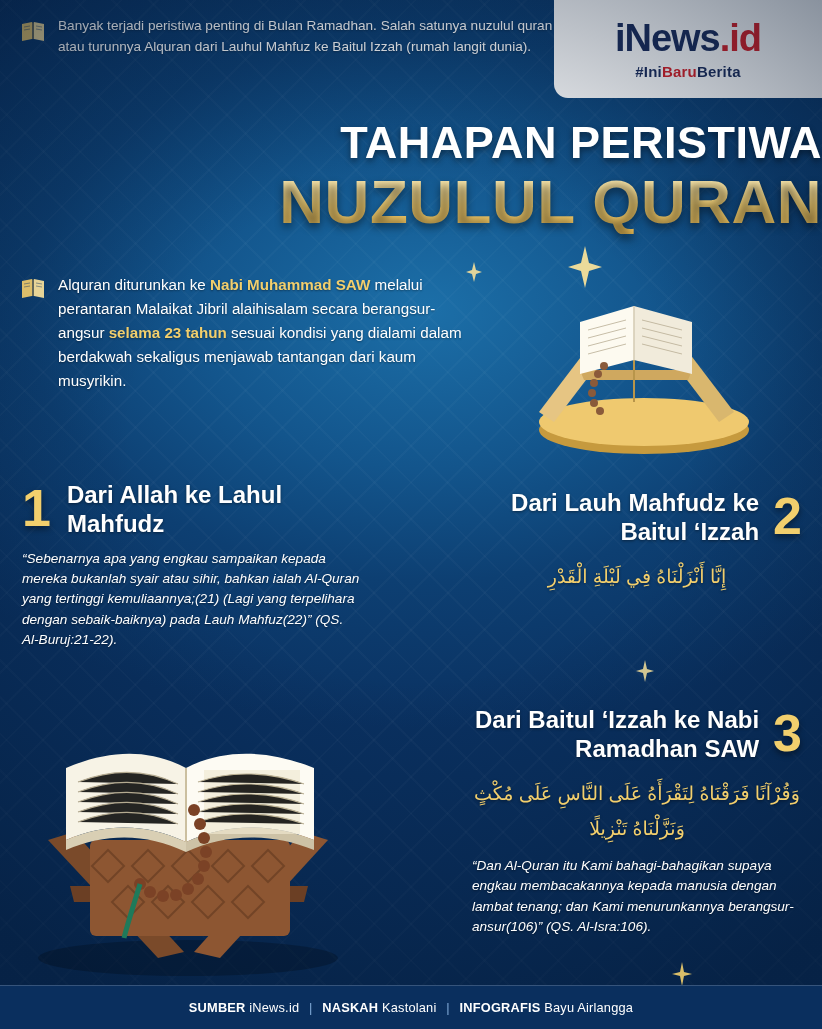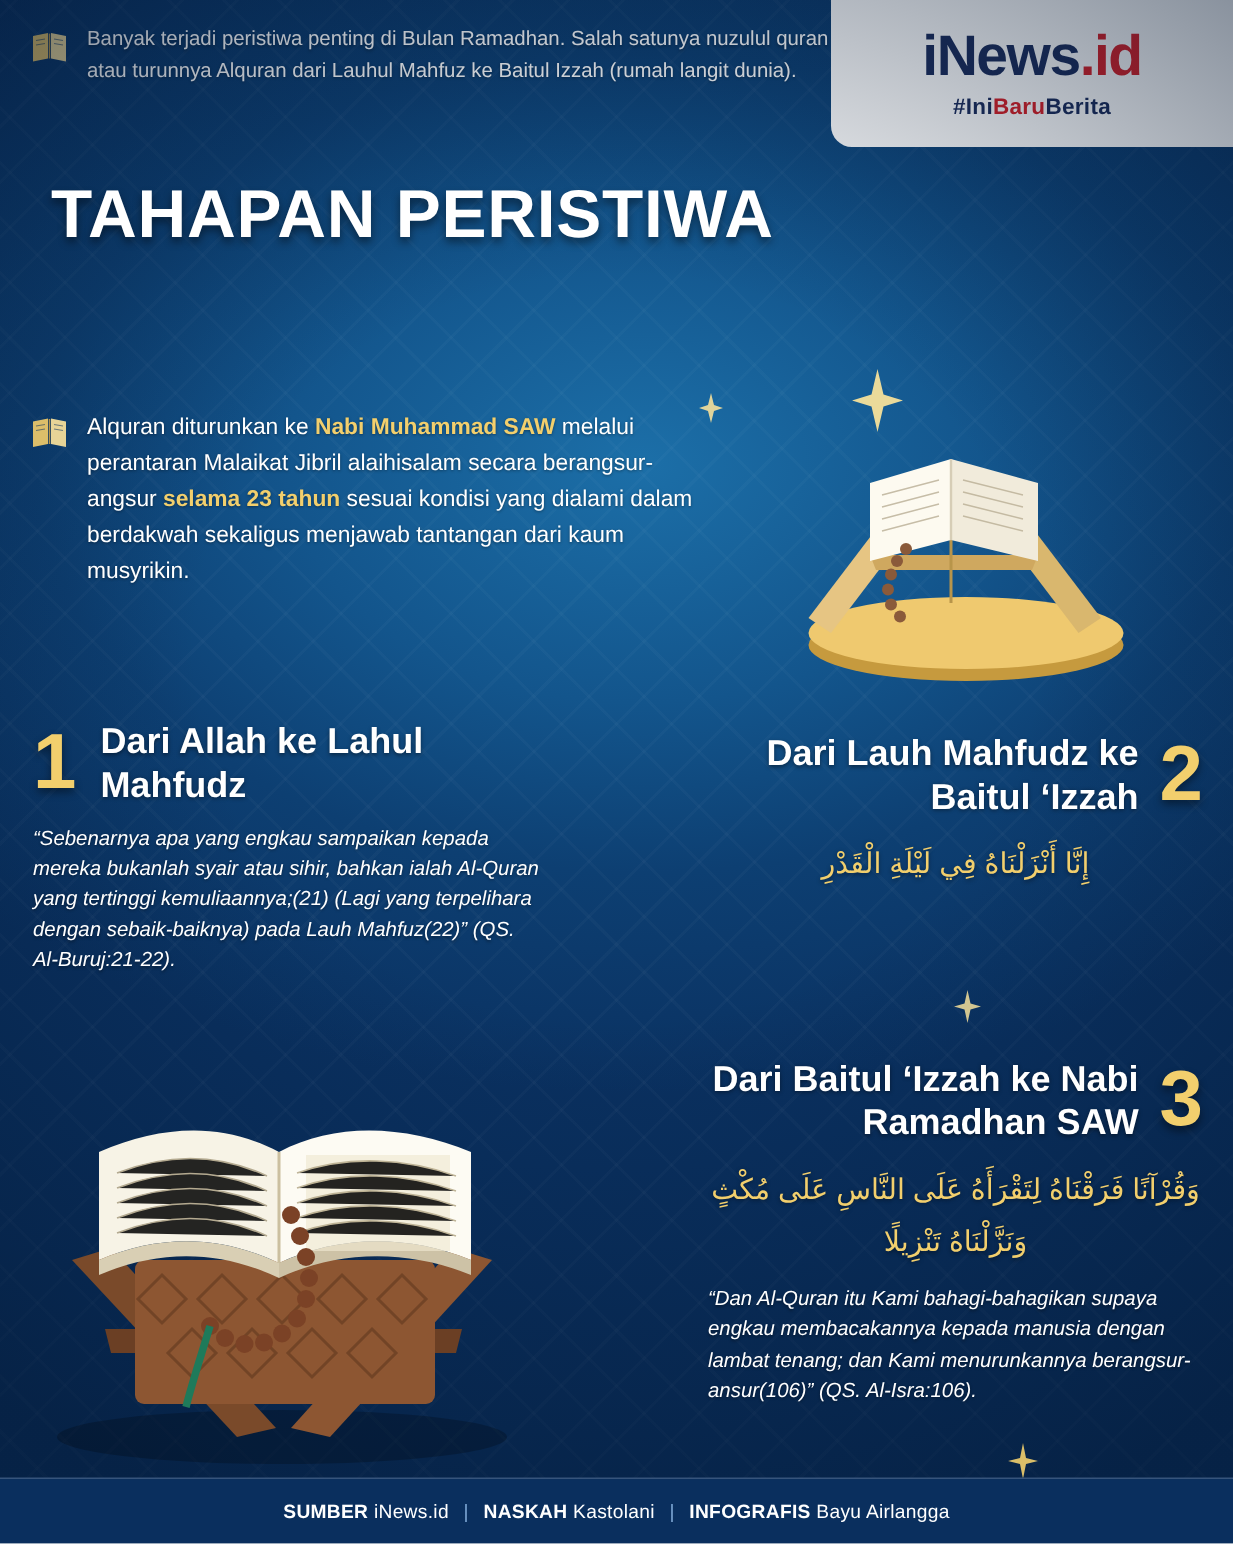--- a/index.html
+++ b/index.html
@@ -61,21 +61,21 @@
     justify-content: center;
   }
   .logo-main { font-size: 38px; font-weight: bold; letter-spacing: -1px; line-height: 1; }
   .logo-i { color: #1c2d5c; }
   .logo-news { color: #1c2d5c; }
   .logo-id { color: #d72027; }
   .logo-tag { margin-top: 6px; font-size: 15px; font-weight: bold; color: #1c2d5c; letter-spacing: .2px; }
   .logo-tag .hl { color: #d72027; }
 
   
-  .title-wrap { padding: 14px 0 0 34px; position: relative; z-index: 3; }
+  .title-wrap { padding: 14px 0 0 34px; position: relative; z-index: 3; text-align: right; }
   .title1 {
     color: #ffffff;
     font-size: 45px;
     font-weight: bold;
     letter-spacing: 0.5px;
     line-height: 1.06;
     text-shadow: 0 3px 6px rgba(0,0,0,0.45);
   }
   .title2 {
     color: #f5d98a;
@@ -207,20 +207,21 @@
         <span class="logo-i">i</span><span class="logo-news">News</span><span class="logo-id">.id</span>
       </div>
       <div class="logo-tag">
         <span>#Ini</span><span class="hl">Baru</span><span>Berita</span>
       </div>
     </div>
   </div>
 
   <div class="title-wrap">
     <div class="title1">TAHAPAN PERISTIWA</div>
+    <div class="title2">NUZULUL QURAN</div>
   </div>
 
   <div class="rehal-top">
     <svg width="290" height="200" viewBox="0 0 290 200">
       <ellipse cx="160" cy="168" rx="105" ry="24" fill="#c69a3e"></ellipse>
       <ellipse cx="160" cy="160" rx="105" ry="24" fill="#efc96f"></ellipse>
       <path d="M55 150 L125 58 L140 68 L70 160 Z" fill="#e6c583"></path>
       <path d="M250 150 L180 58 L165 68 L235 160 Z" fill="#d9b76e"></path>
       <path d="M96 108 L208 108 L204 118 L100 118 Z" fill="#cfa85f"></path>
       <path d="M150 50 L150 140" stroke="#b8954a" stroke-width="2"></path>

